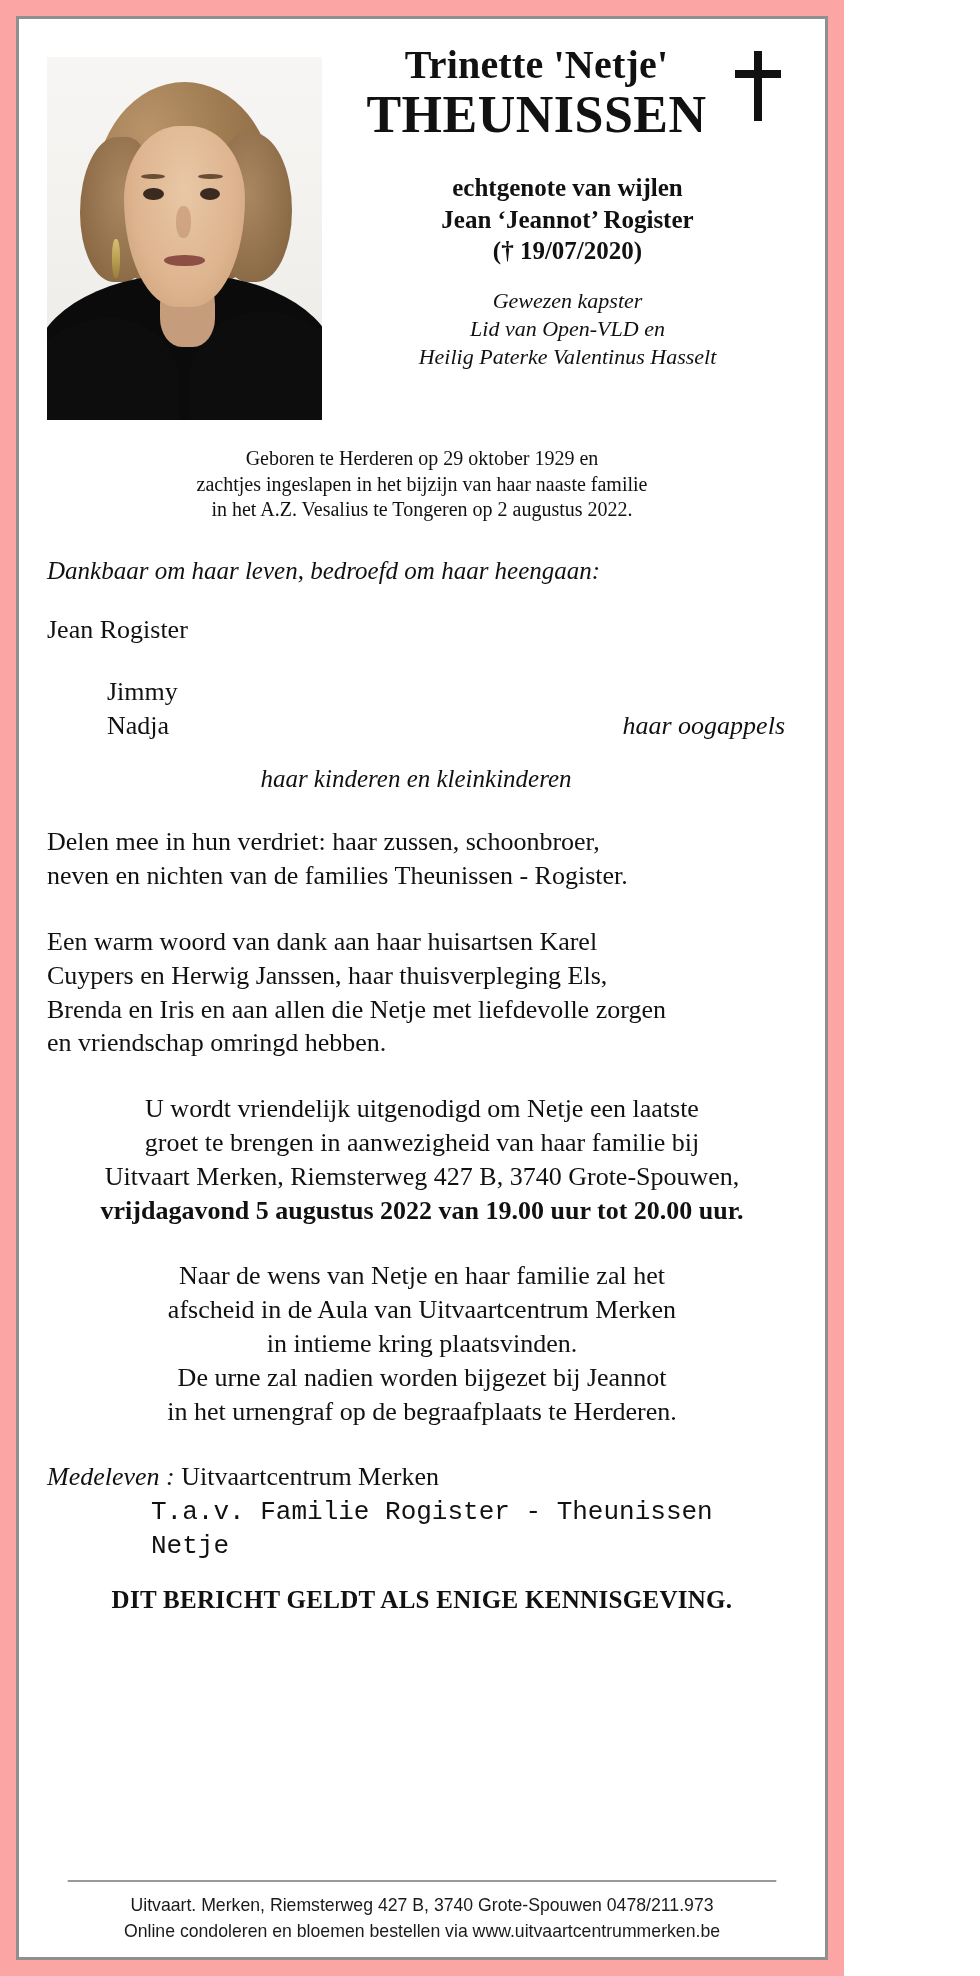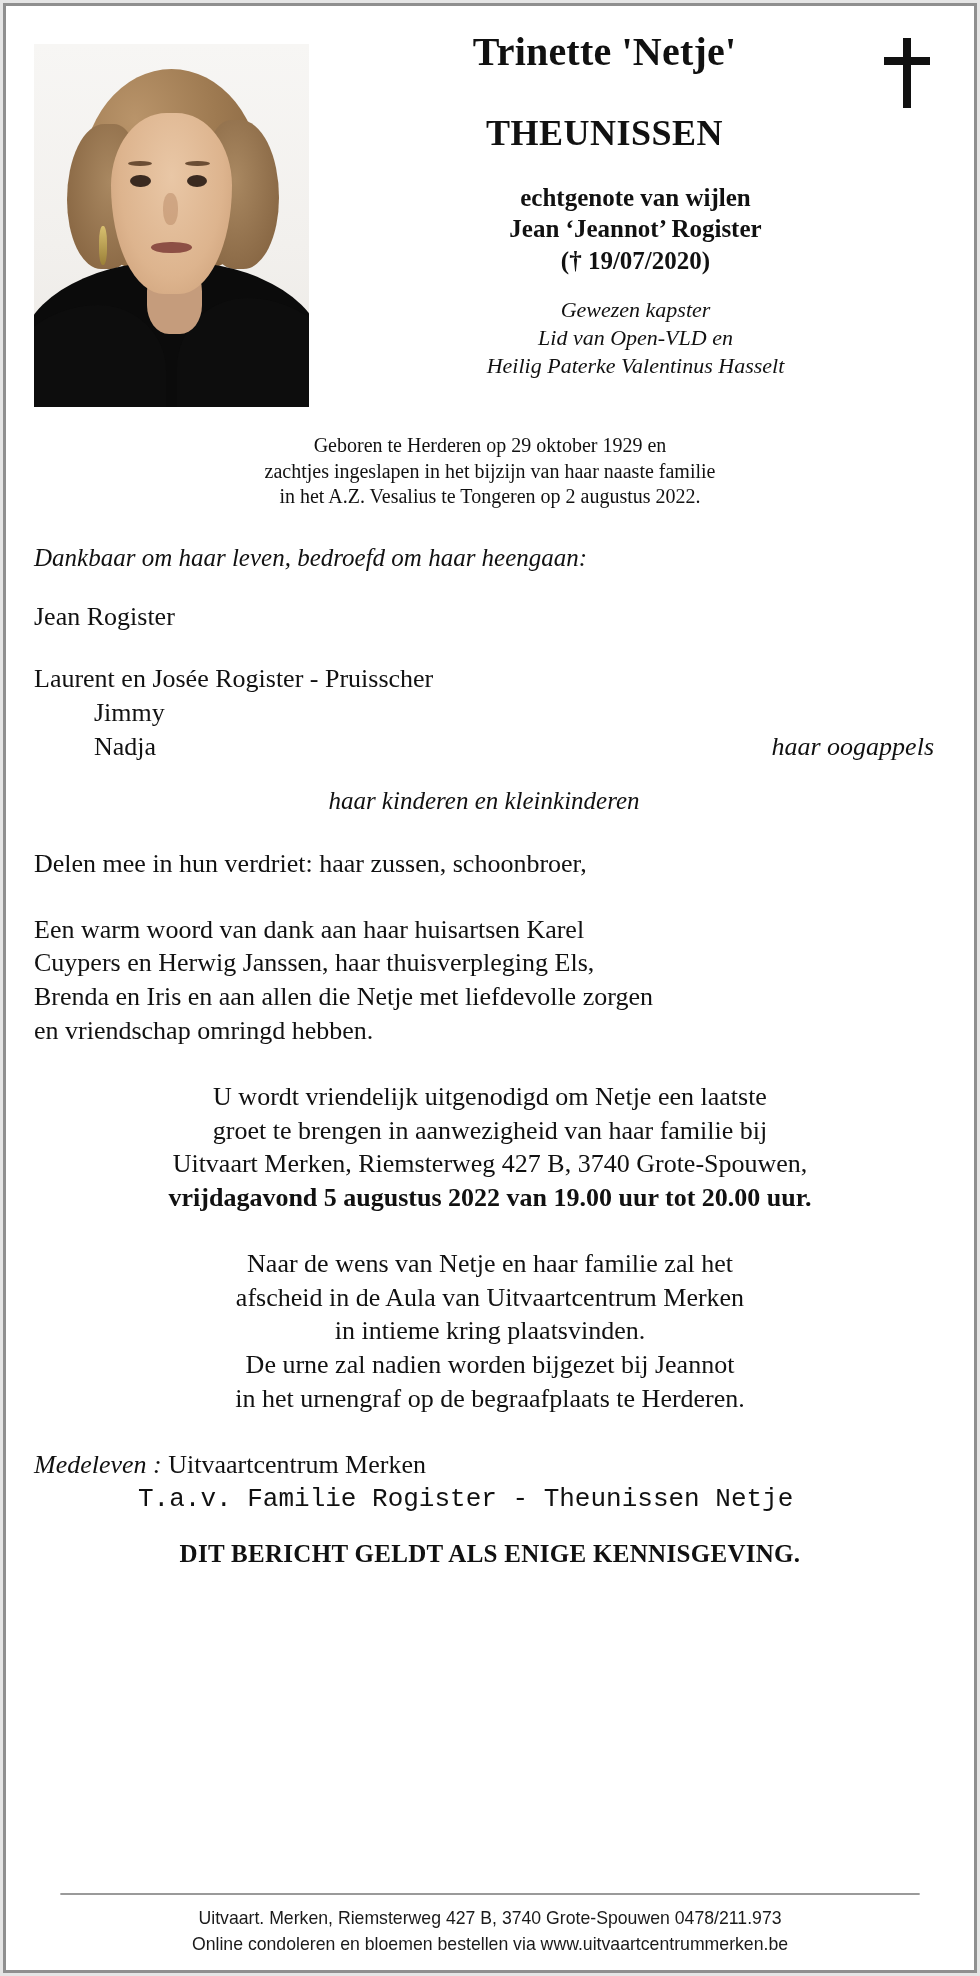--- a/index.html
+++ b/index.html
@@ -13,24 +13,24 @@
     height: 1976px;
     font-family: "Liberation Serif", "DejaVu Serif", serif;
     color: #111111;
     overflow: hidden;
   }
 
   
   .notice-outer {
     position: relative;
     box-sizing: border-box;
-    width: 980px;
+    width: 844px;
     height: 1976px;
-    background: #e5e5e5;
-    padding: 3px;
+    background: #fca5a5;
+    padding: 16px;
   }
   .notice-frame {
     box-sizing: border-box;
     width: 100%;
     height: 100%;
     border: 3px solid #8f8f8f;
     background: #ffffff;
     padding: 0;
     display: flex;
     flex-direction: column;
@@ -204,25 +204,24 @@
     flex: 1 1 auto;
     text-align: center;
   }
   .name-first {
     font-size: 40px;
     font-weight: bold;
     line-height: 1.08;
     letter-spacing: 0.2px;
   }
   .name-last {
-    font-size: 36px;
+    font-size: 52px;
     font-weight: bold;
     line-height: 1.12;
     letter-spacing: 0.5px;
-    margin-top: 40px;
   }
   .cross-icon {
     flex: 0 0 auto;
     width: 62px;
     margin-top: 6px;
     display: flex;
     justify-content: center;
   }
   .spouse-block {
     margin-top: 28px;
@@ -394,33 +393,33 @@
         <div>Geboren te Herderen op 29 oktober 1929 en</div>
         <div>zachtjes ingeslapen in het bijzijn van haar naaste familie</div>
         <div>in het A.Z. Vesalius te Tongeren op 2 augustus 2022.</div>
       </div>
 
       <div class="grateful">Dankbaar om haar leven, bedroefd om haar heengaan:</div>
 
       <div class="widower">Jean Rogister</div>
 
       <div class="family-group">
-        <div class="fam-head">Laurent en Josée Rogister - Pruisscher</div>
         <div class="fam-row">
           <span class="fam-name">Jimmy</span>
         </div>
         <div class="fam-row">
           <span class="fam-name">Nadja</span>
           <span class="fam-tag">haar oogappels</span>
         </div>
         <div class="fam-tag-line">haar kinderen en kleinkinderen</div>
       </div>
 
       <div class="para-left">
         <div>Delen mee in hun verdriet: haar zussen, schoonbroer,</div>
+        <div>neven en nichten van de families Theunissen - Rogister.</div>
       </div>
 
       <div class="para-left">
         <div>Een warm woord van dank aan haar huisartsen Karel</div>
         <div>Cuypers en Herwig Janssen, haar thuisverpleging Els,</div>
         <div>Brenda en Iris en aan allen die Netje met liefdevolle zorgen</div>
         <div>en vriendschap omringd hebben.</div>
       </div>
 
       <div class="para-center">

